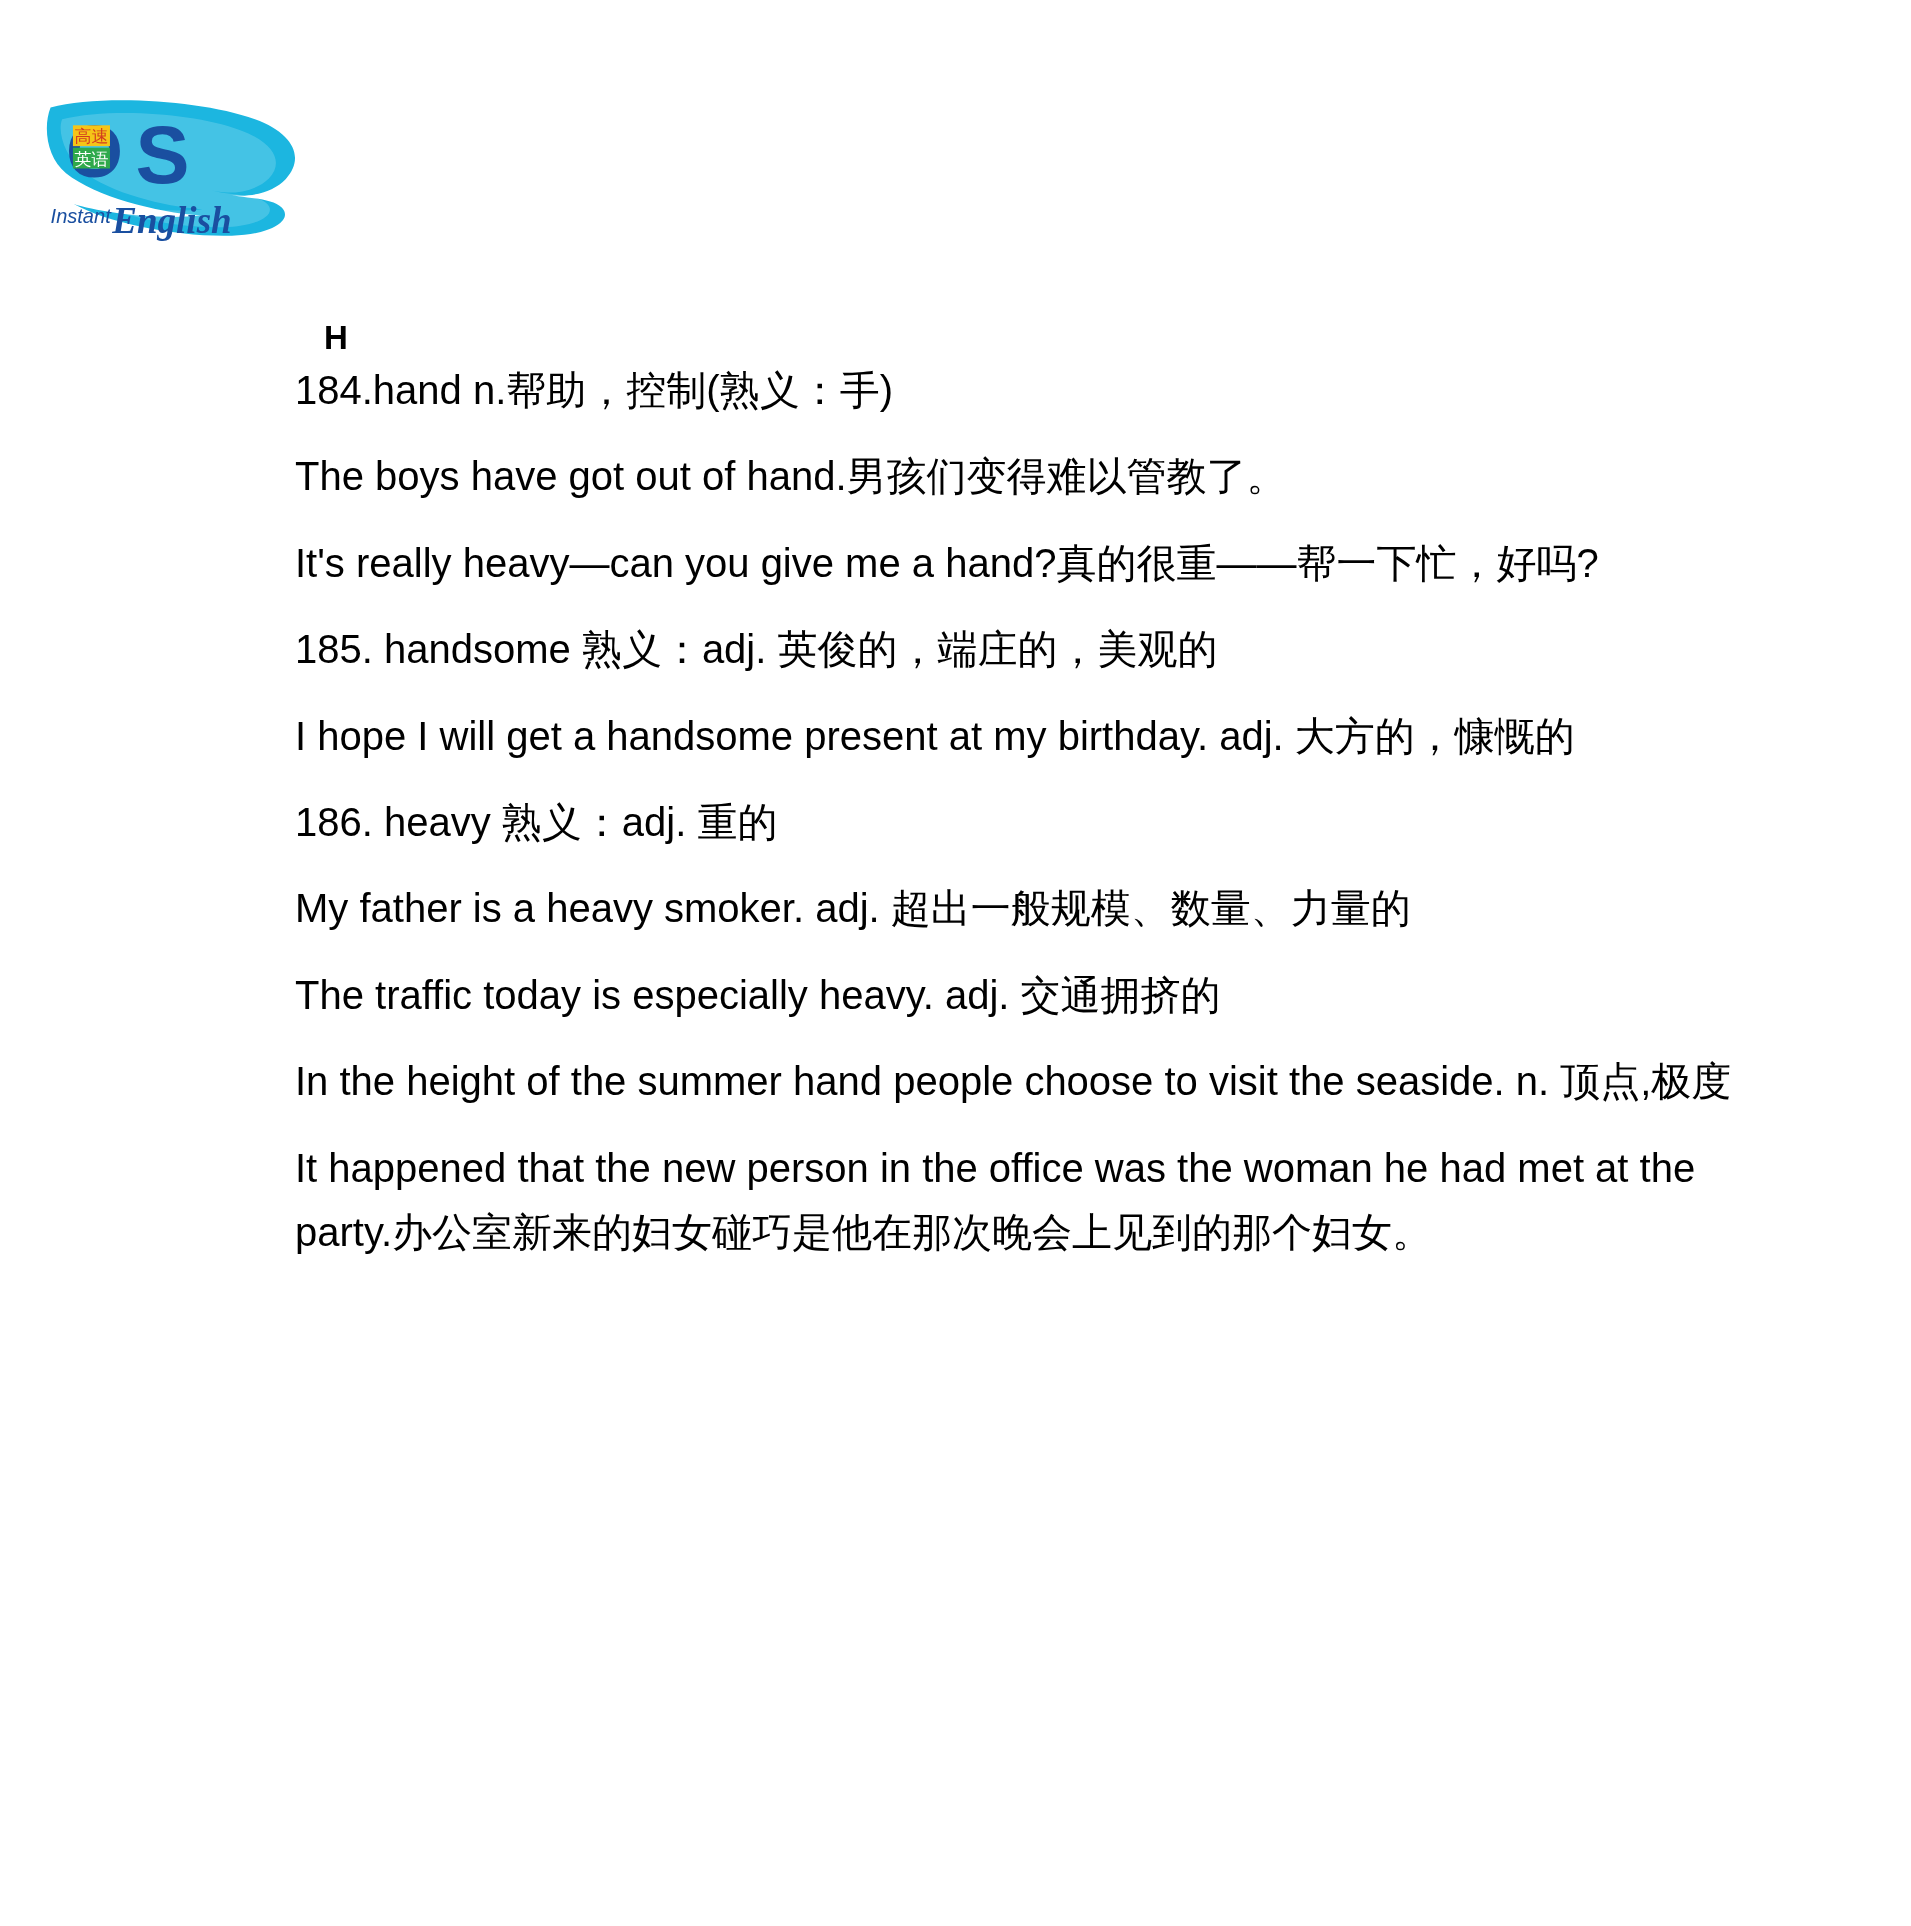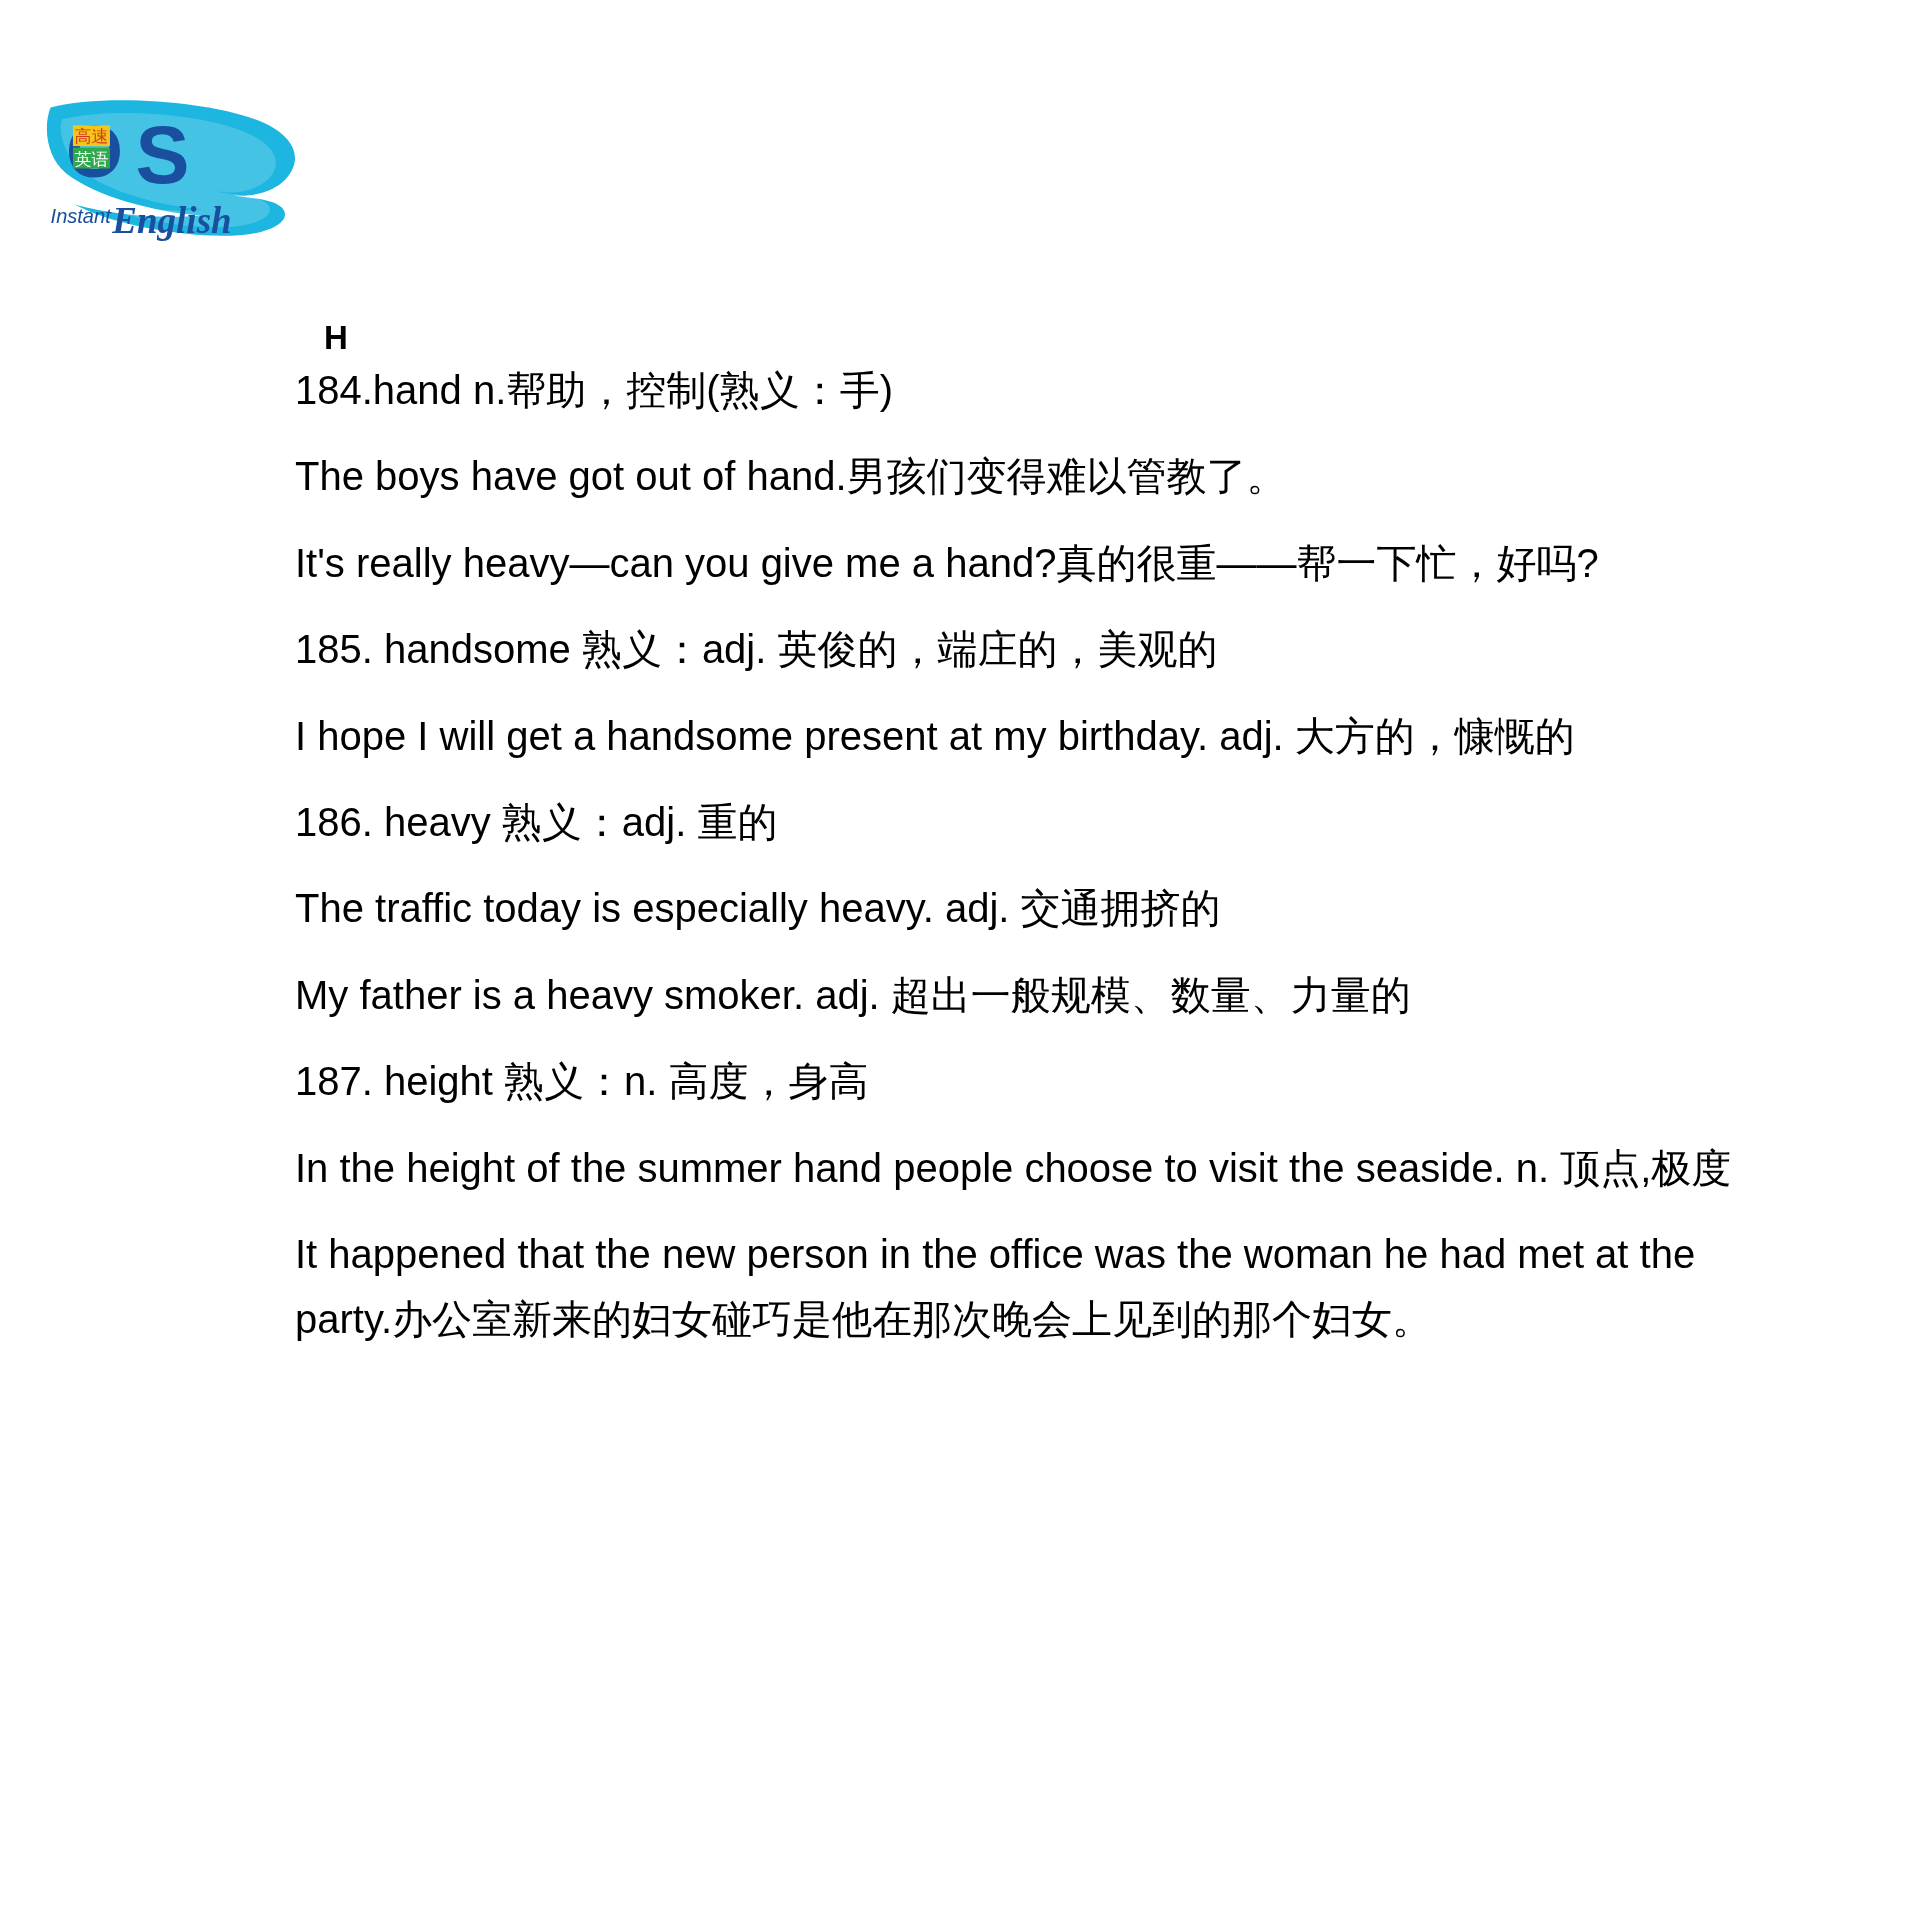--- a/index.html
+++ b/index.html
@@ -86,21 +86,20 @@
     <div class="logo-h">H</div>
   </div>
 
   <div class="content">
     <p class="para">184.hand n.帮助，控制(熟义：手)</p>
     <p class="para">The boys have got out of hand.男孩们变得难以管教了。</p>
     <p class="para">It's really heavy—can you give me a hand?真的很重——帮一下忙，好吗?</p>
     <p class="para">185. handsome 熟义：adj. 英俊的，端庄的，美观的</p>
     <p class="para">I hope I will get a handsome present at my birthday. adj. 大方的，慷慨的</p>
     <p class="para">186. heavy 熟义：adj. 重的</p>
+    <p class="para">My father is a heavy smoker. adj. 超出一般规模、数量、力量的</p>
     <p class="para">The traffic today is especially heavy. adj. 交通拥挤的</p>
-    <p class="para">My father is a heavy smoker. adj. 超出一般规模、数量、力量的</p>
-    <p class="para">187. height 熟义：n. 高度，身高</p>
     <p class="para">In the height of the summer hand people choose to visit the seaside. n. 顶点,极度</p>
     <p class="para">It happened that the new person in the office was the woman he had met at the party.办公室新来的妇女碰巧是他在那次晚会上见到的那个妇女。</p>
   </div>
 
 </div>
 
 
 </body></html>

